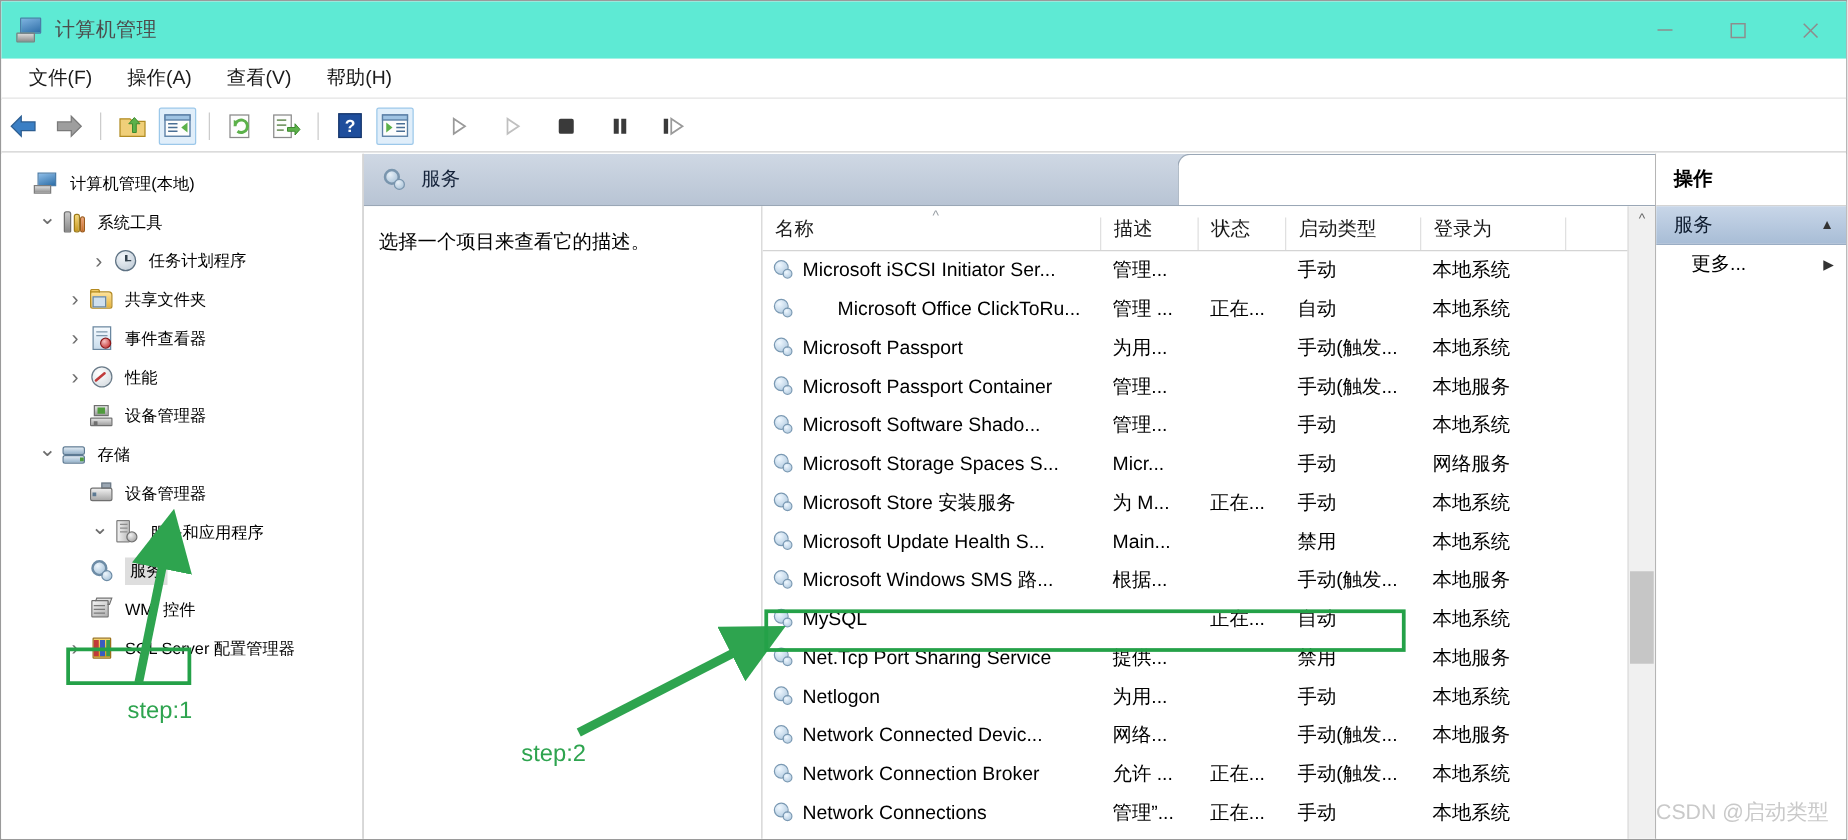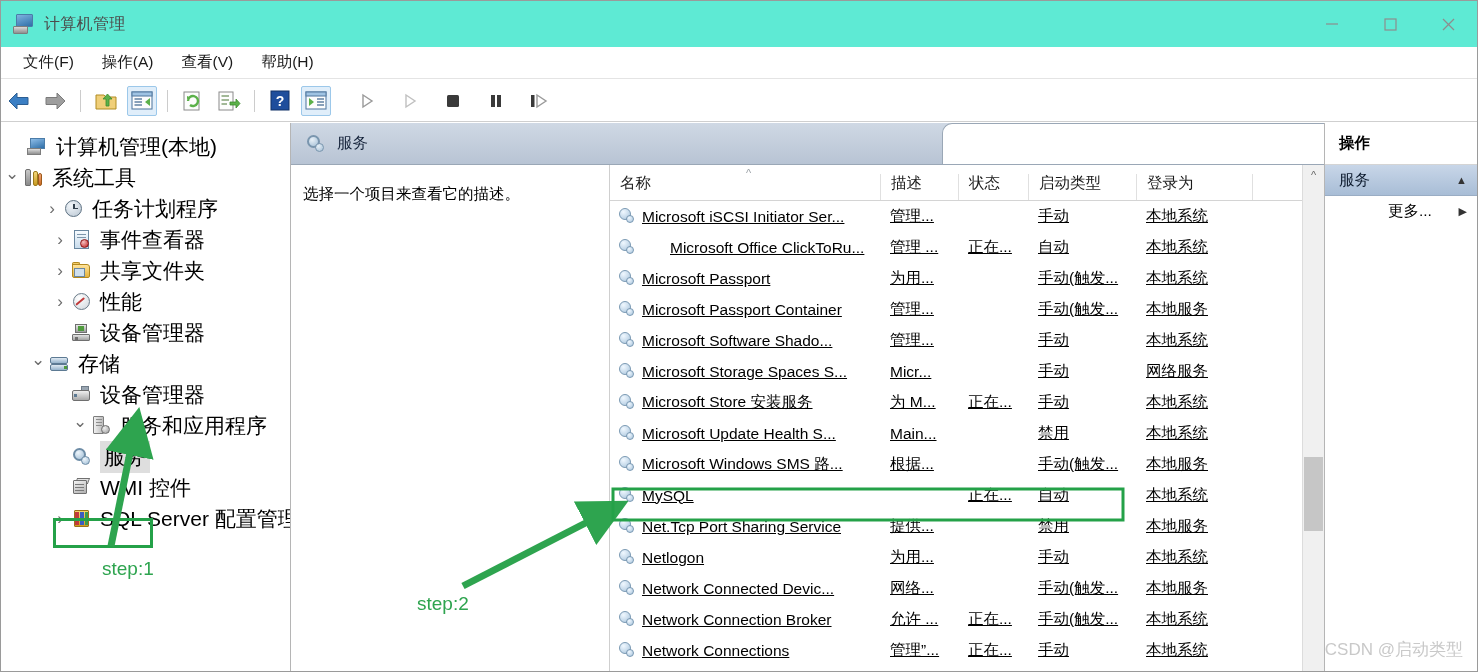--- a/index.html
+++ b/index.html
@@ -113,21 +113,21 @@
     width: 290px; height: 549px;
     background: #ffffff;
     border-right: 1px solid #b5b5b5;
     position: relative;
     overflow: hidden;
     padding-top: 8px;
   }
   .tree-node {
     display: flex; align-items: center;
     height: 31px;
-    font-size: 21px; color: #000000;
+    font-size: 13px; color: #000000;
     white-space: nowrap;
     position: relative;
   }
   .tw {
     width: 22px; text-align: center;
     color: #6e6e6e; font-size: 11px;
     flex: none; user-select: none;
   }
   .tw.chev-down::before { content: "\2304"; font-size: 17px; line-height: 8px; display:block; position:relative; top:-4px;}
   .tw.chev-right::before { content: "\203A"; font-size: 17px; }
@@ -294,21 +294,20 @@
     border-left: 1px solid #e0e0e0;
     height: 26px;
     display: flex; align-items: flex-end;
     white-space: nowrap; overflow: hidden;
   }
   .lv-th:first-child { border-left: none; }
 
   .lv-rows {
     position: absolute; left: 0; right: 0; top: 36px; bottom: 0;
     overflow: hidden;
-    text-decoration: underline;
   }
   .lv-row {
     height: 31px;
     display: flex; align-items: center;
     font-size: 15.5px; color: #000000;
     white-space: nowrap;
     position: relative;
   }
   .lv-cell { padding-left: 10px; overflow: hidden; white-space: nowrap; }
   .lv-cell.c-name { display: flex; align-items: center; padding-left: 8px; }
@@ -353,21 +352,21 @@
     height: 31px;
     background: linear-gradient(#c8d6e8,#a8bdd6);
     border-bottom: 1px solid #9aadc4;
     display: flex; align-items: center; justify-content: space-between;
     padding: 0 10px 0 14px;
     font-size: 15.5px; color: #0d1b2e;
   }
   .act-item {
     height: 31px;
     display: flex; align-items: center; justify-content: space-between;
-    padding: 0 10px 0 63px;
+    padding: 0 10px 0 28px;
     font-size: 15.5px; color: #000000;
   }
   .caret { font-size: 11px; color: #333; }
 
   
   .anno {
     position: absolute; left: 0; top: 0;
     width: 1478px; height: 672px;
     pointer-events: none; z-index: 60;
   }
@@ -517,56 +516,56 @@
     <div class="tree-pane">
       <div id="tree-container">
           <div class="tree-node" style="padding-left: 4px;">
             <div class="tw "></div>
             <div class="ticon ic-computer">
               <div class="s"></div>
               <div class="b"></div>
             </div>
             <div class="tlabel">计算机管理(本地)</div>
           </div>
-          <div class="tree-node" style="">
+          <div class="tree-node" style="padding-left: 26px;">
             <div class="tw chev-down"></div>
             <div class="ticon ic-tools">
               <div class="w1"></div>
               <div class="w2"></div>
               <div class="w3"></div>
             </div>
             <div class="tlabel">系统工具</div>
           </div>
-          <div class="tree-node" style="padding-left: 40px;">
+          <div class="tree-node" style="padding-left: 67px;">
             <div class="tw chev-right"></div>
             <div class="ticon ic-clock">
               <div class="c"></div>
               <div class="h1"></div>
               <div class="h2"></div>
             </div>
             <div class="tlabel">任务计划程序</div>
+          </div>
+          <div class="tree-node" style="padding-left: 48px;">
+            <div class="tw chev-right"></div>
+            <div class="ticon ic-folder">
+              <div class="tab"></div>
+              <div class="f"></div>
+              <div class="ppl"></div>
+            </div>
+            <div class="tlabel">共享文件夹</div>
           </div>
           <div class="tree-node" style="padding-left: 48px;">
             <div class="tw chev-right"></div>
             <div class="ticon ic-event">
               <div class="p"></div>
               <div class="ln" style="top:4px"></div>
               <div class="ln" style="top:7px"></div>
               <div class="badge"></div>
             </div>
             <div class="tlabel">事件查看器</div>
-          </div>
-          <div class="tree-node" style="padding-left: 48px;">
-            <div class="tw chev-right"></div>
-            <div class="ticon ic-folder">
-              <div class="tab"></div>
-              <div class="f"></div>
-              <div class="ppl"></div>
-            </div>
-            <div class="tlabel">共享文件夹</div>
           </div>
           <div class="tree-node" style="padding-left: 48px;">
             <div class="tw chev-right"></div>
             <div class="ticon ic-perf">
               <div class="c"></div>
               <div class="n"></div>
             </div>
             <div class="tlabel">性能</div>
           </div>
           <div class="tree-node" style="padding-left: 48px;">

